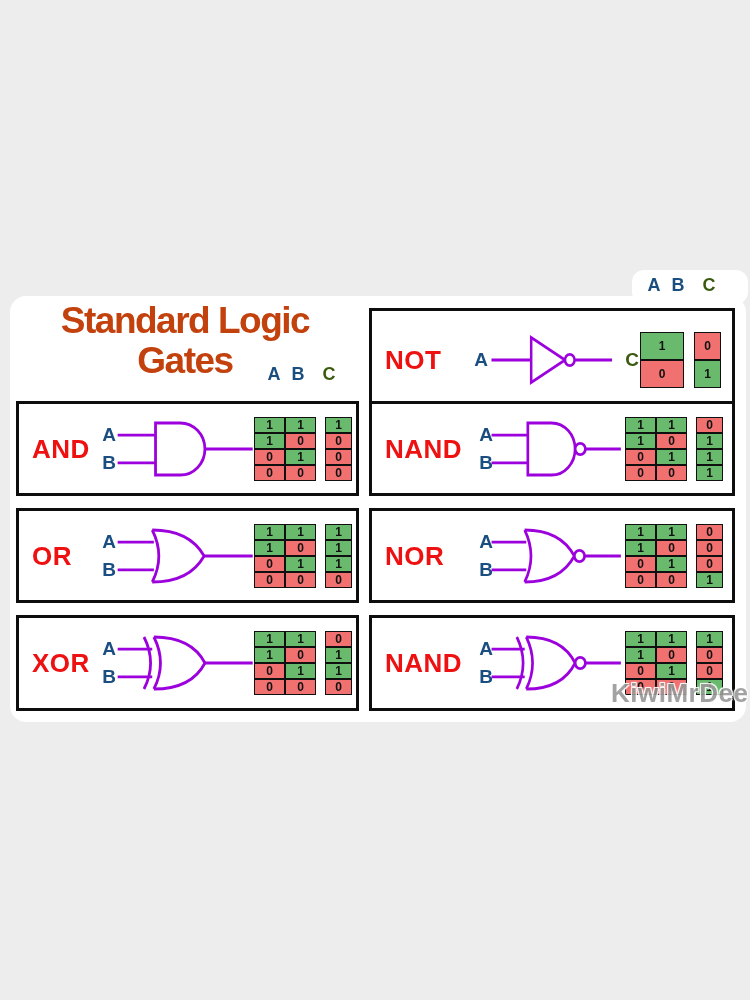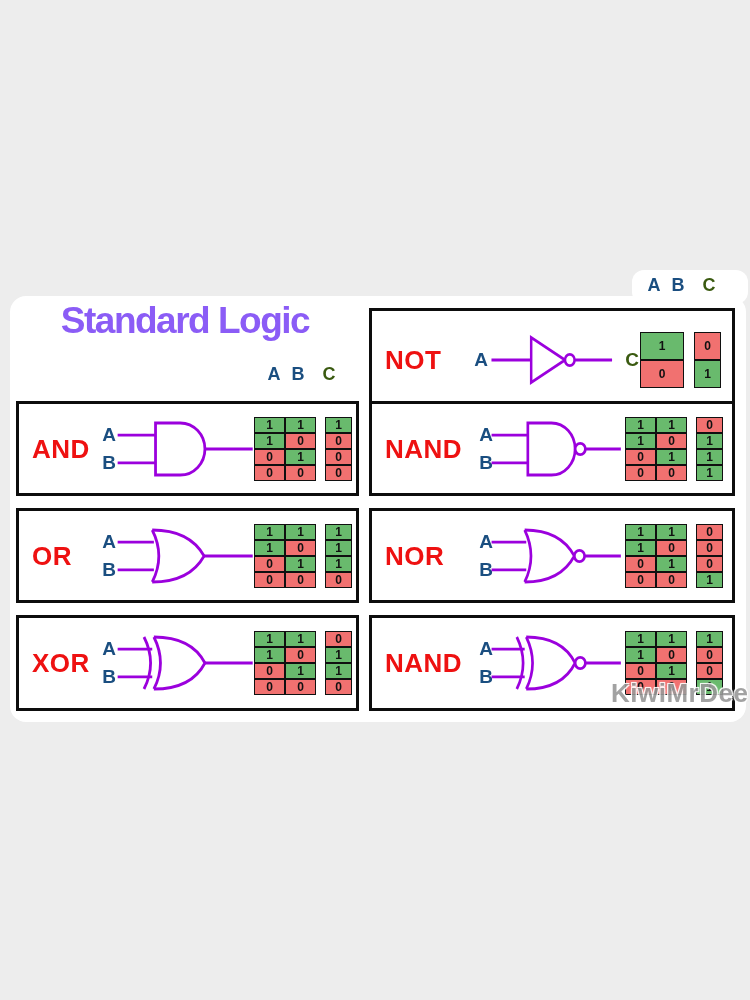--- a/index.html
+++ b/index.html
@@ -7,21 +7,21 @@
     width:750px;height:1000px;position:relative;overflow:hidden;
     background:#ededed;
     font-family:"Liberation Sans", sans-serif;
   }
   .sticker{position:absolute;background:#ffffff;}
   #sticker-main{left:10px;top:296px;width:736px;height:426px;border-radius:16px;}
   #sticker-abc{left:632px;top:270px;width:116px;height:34px;border-radius:12px;}
 
   .title{
     position:absolute;left:18px;top:301px;width:334px;text-align:center;
-    font-size:37px;line-height:40px;font-weight:900;letter-spacing:-1.5px;color:#8b5cf6;
+    font-size:37px;line-height:40px;font-weight:900;letter-spacing:-1.5px;color:#c2410c;
   }
   .header-abc{position:absolute;display:flex;}
   .header-abc span{width:20px;text-align:center;font-size:18px;font-weight:900;}
   .header-abc .h-b{margin-left:4px;}
   .header-abc .h-c{margin-left:11px;}
   #header-left{left:264px;top:364px;}
   #header-right{left:644px;top:275px;}
   .c-blue{color:#1a4e80;}
   .c-green{color:#3a5a10;}
 
@@ -87,20 +87,21 @@
   }
 </style>
 </head>
 <body>
 
 <div class="sticker" id="sticker-main"></div>
 <div class="sticker" id="sticker-abc"></div>
 
 <div class="title">
   <div>Standard Logic</div>
+  <div>Gates</div>
 </div>
 
 <div class="header-abc" id="header-left">
   <span class="h-a c-blue">A</span>
   <span class="h-b c-blue">B</span>
   <span class="h-c c-green">C</span>
 </div>
 <div class="header-abc" id="header-right">
   <span class="h-a c-blue">A</span>
   <span class="h-b c-blue">B</span>

